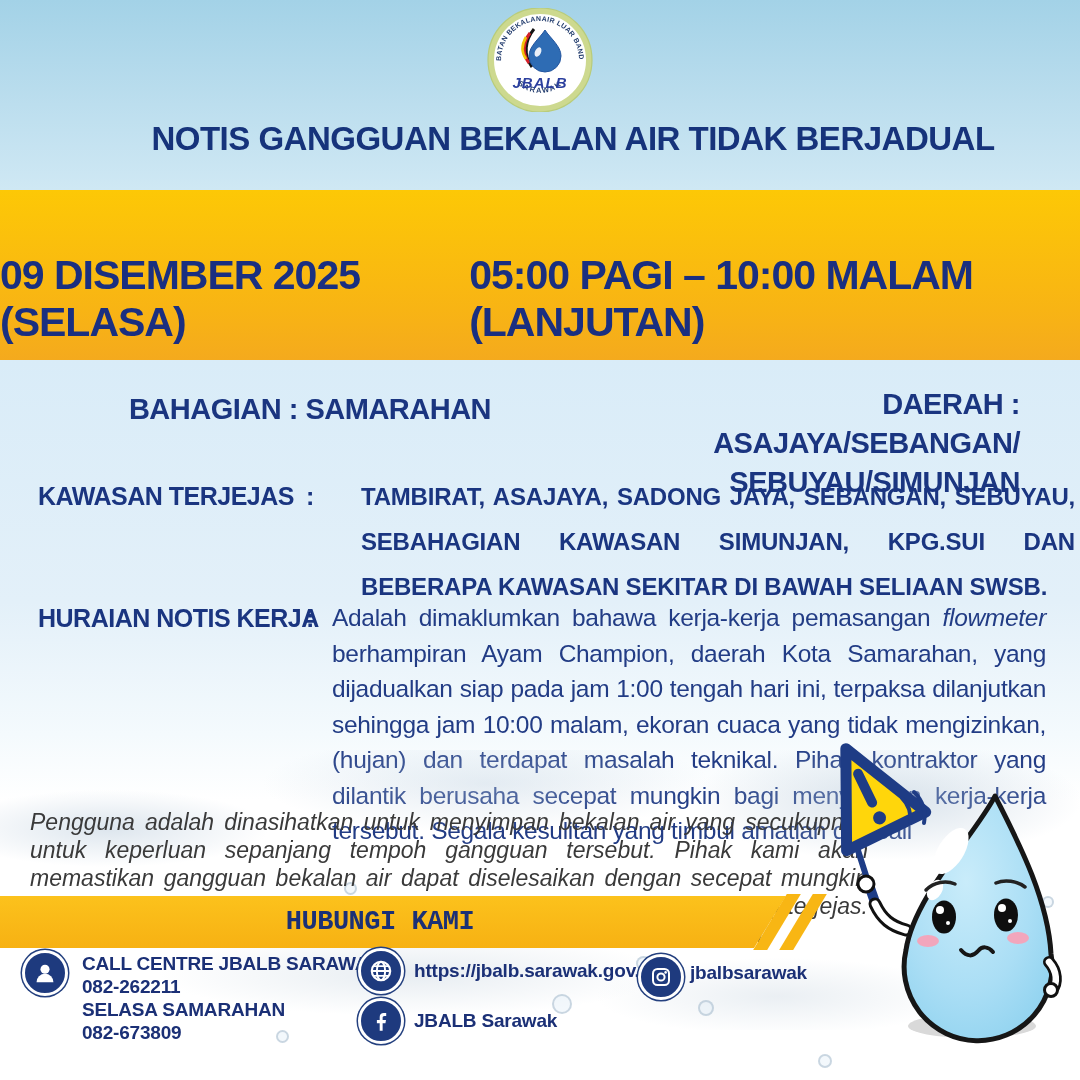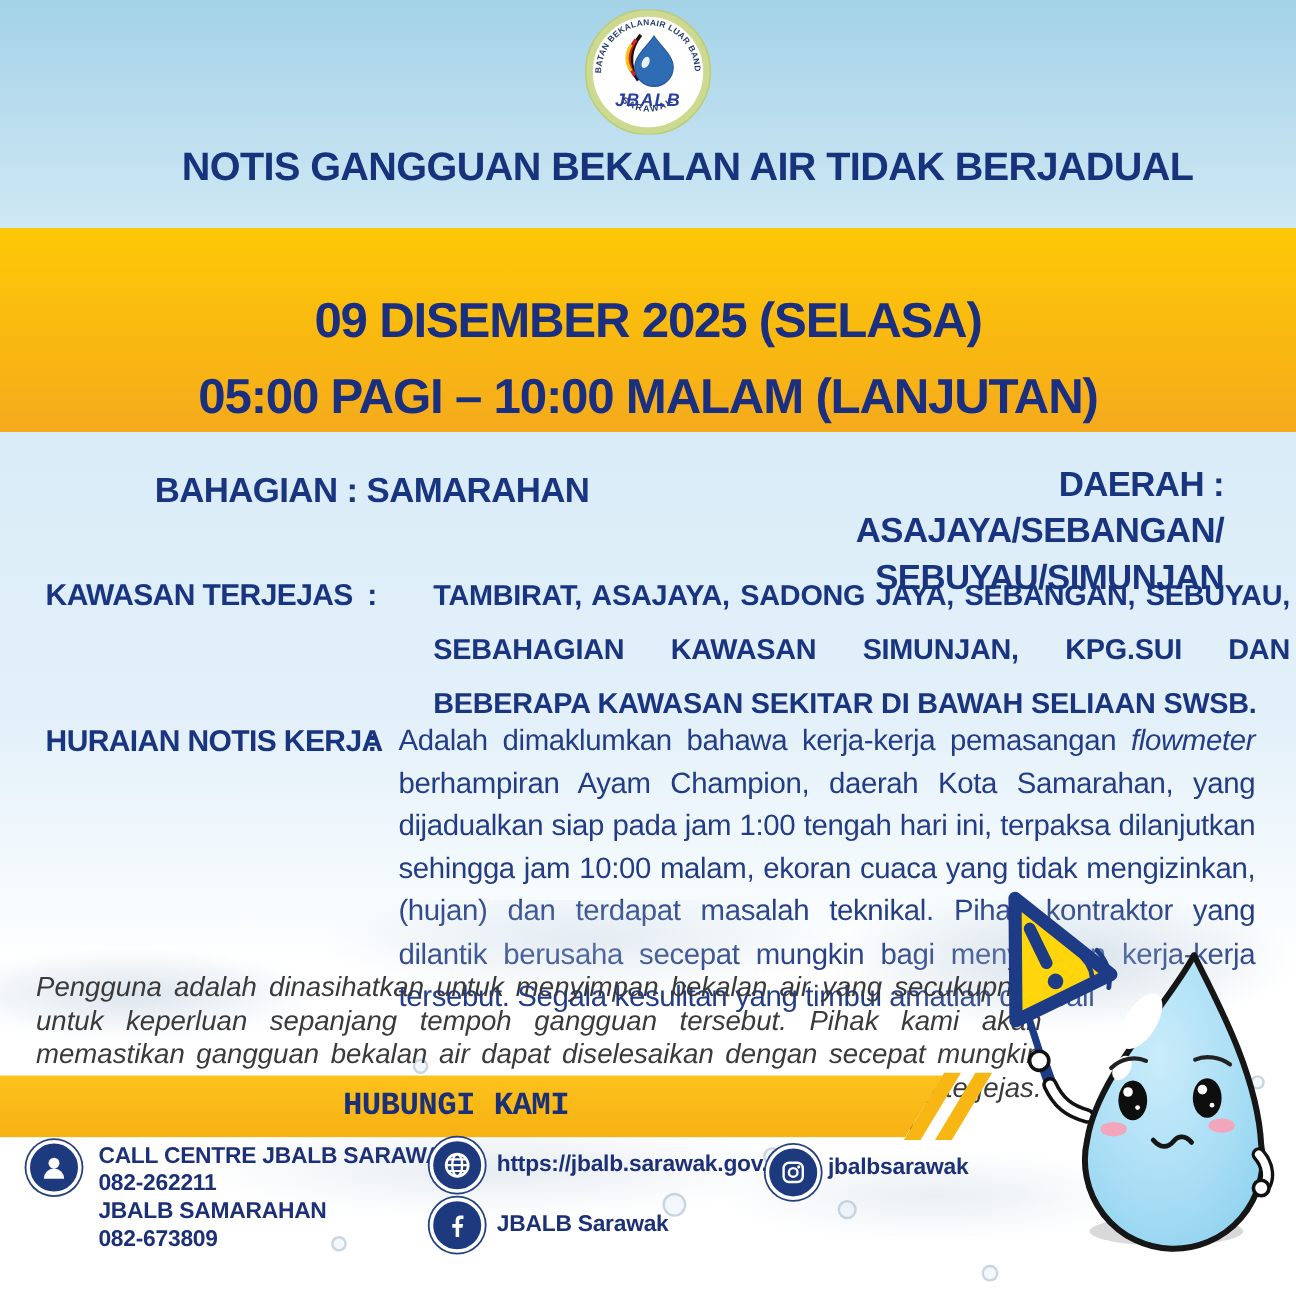--- a/index.html
+++ b/index.html
@@ -9,21 +9,21 @@
   }
   
   .top-band{position:absolute;left:0;top:0;width:1080px;height:190px;
     background:linear-gradient(180deg,#a3d2e7 0%,#bcdeee 55%,#cfe8f4 100%);}
   .logo-wrap{position:absolute;left:486px;top:8px;width:108px;height:104px;}
   .main-title{position:absolute;left:0;top:120px;width:1080px;text-align:center;
     font-size:33px;font-weight:800;letter-spacing:-.5px;color:#16337b;padding-left:33px;}
   
   .orange-band{position:absolute;left:0;top:190px;width:1080px;height:218px;
     background:linear-gradient(180deg,#fdc806 0%,#f8b414 55%,#f1a026 100%);
-    display:flex;flex-direction:column;align-items:center;justify-content:center;gap:16px;}
+    display:flex;flex-direction:row;align-items:center;justify-content:center;gap:16px;}
   .orange-band .line{font-size:41px;font-weight:800;letter-spacing:-1px;color:#1a2f80;}
   
   .info-bg{position:absolute;left:0;top:360px;width:1080px;height:440px;
     background:linear-gradient(180deg,#d9ecf8 0%,#e3f0f9 55%,#f4fafd 85%,#ffffff 100%);}
   .region-row{position:absolute;left:0;top:385px;width:1080px;}
   .bahagian{position:absolute;left:120px;top:8px;width:380px;text-align:center;
     font-size:29px;font-weight:800;color:#1a3580;letter-spacing:-.5px;}
   .daerah{position:absolute;right:60px;top:0;width:440px;text-align:right;
     font-size:29px;font-weight:800;color:#1a3580;letter-spacing:-.5px;line-height:39px;}
   .sec-label{position:absolute;left:38px;font-size:25px;font-weight:800;color:#1a3580;letter-spacing:-.5px;}
@@ -139,21 +139,21 @@
 
   <div class="icon-circle" style="left:22px;top:950px;">
     <svg viewBox="0 0 24 24" width="26" height="26">
       <circle cx="12" cy="8.6" r="4.2" fill="#ffffff"></circle>
       <path d="M4.2 20.5 a7.8 7.8 0 0 1 15.6 0 Z" fill="#ffffff"></path>
     </svg>
   </div>
   <div class="contact-text cc-lines" style="left:82px;top:952px;">
     <div>CALL CENTRE JBALB SARAWAK</div>
     <div>082-262211</div>
-    <div>JBALB SAMARAHAN</div>
+    <div>SELASA SAMARAHAN</div>
     <div>082-673809</div>
   </div>
 
   <div class="icon-circle" style="left:358px;top:948px;">
     <svg viewBox="0 0 24 24" width="26" height="26">
       <circle cx="12" cy="12" r="8.5" fill="none" stroke="#ffffff" stroke-width="2"></circle>
       <ellipse cx="12" cy="12" rx="3.8" ry="8.5" fill="none" stroke="#ffffff" stroke-width="1.8"></ellipse>
       <line x1="3.5" y1="12" x2="20.5" y2="12" stroke="#ffffff" stroke-width="1.8"></line>
       <line x1="5" y1="7.5" x2="19" y2="7.5" stroke="#ffffff" stroke-width="1.6"></line>
       <line x1="5" y1="16.5" x2="19" y2="16.5" stroke="#ffffff" stroke-width="1.6"></line>

